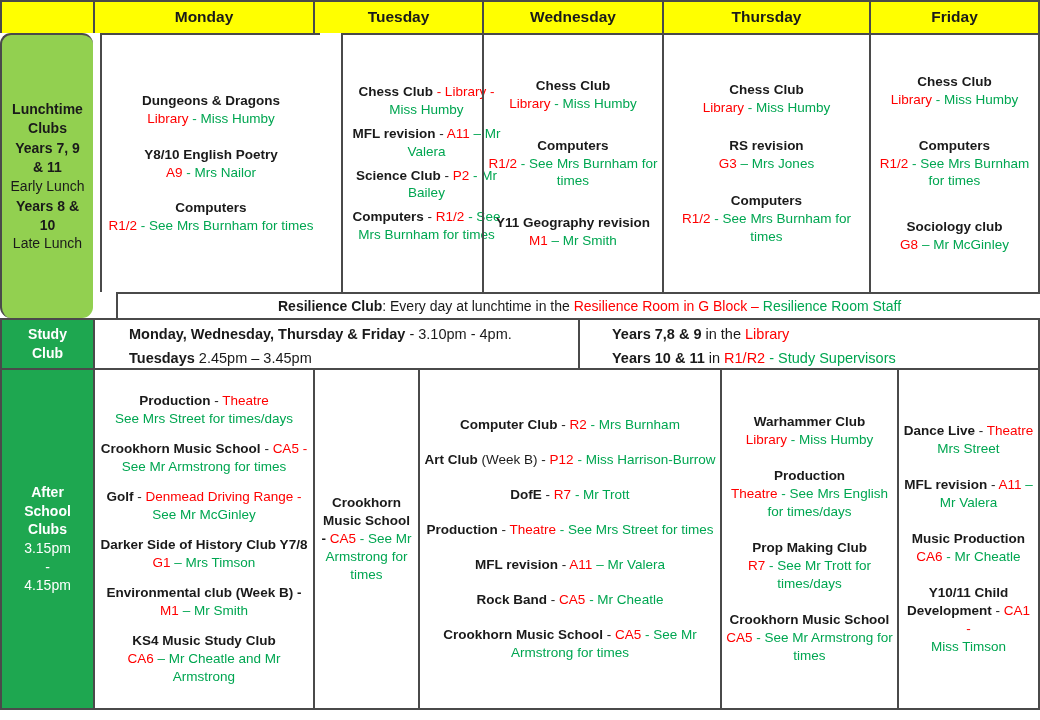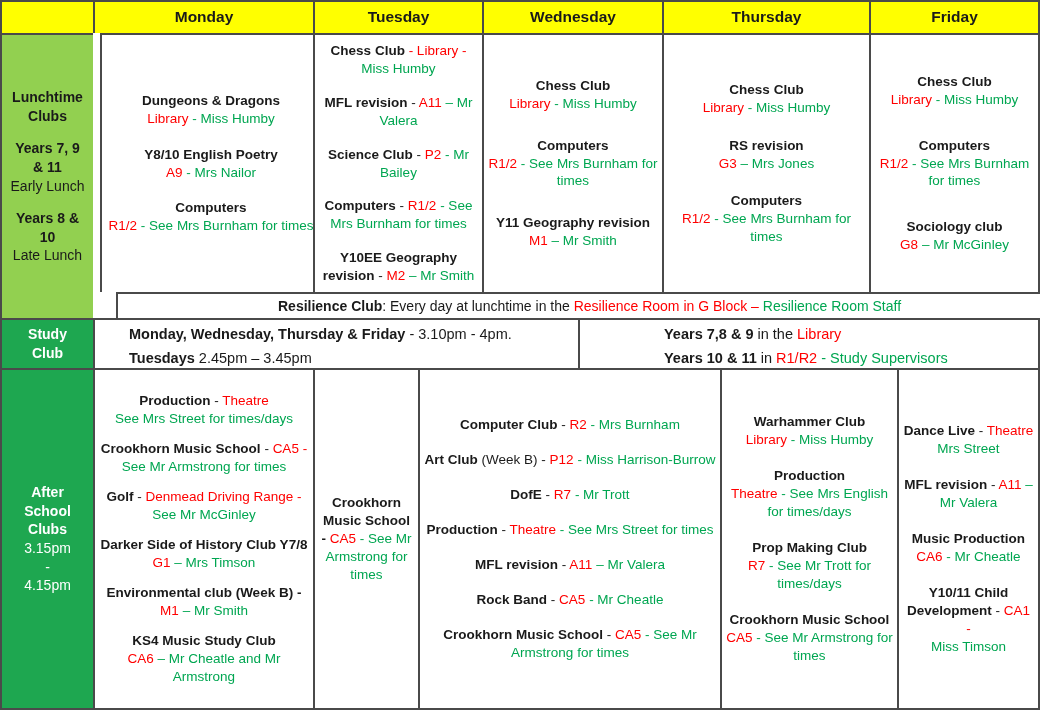--- a/index.html
+++ b/index.html
@@ -13,26 +13,26 @@
   }
   .cell{
     position:absolute; box-sizing:border-box;
     border-left:2px solid var(--grid); border-top:2px solid var(--grid);
     display:flex; flex-direction:column; align-items:center; justify-content:center;
     text-align:center; overflow:hidden; line-height:1.33; font-size:13.5px;
   }
   .edge-r{border-right:2px solid var(--grid);}
   .edge-b{border-bottom:2px solid var(--grid);}
   .hdr{background:var(--header_bg); font-weight:700; font-size:15.5px;}
-  .lab-light{background:var(--light_green); font-size:14px; gap:14px; padding:4px;}
+  .lab-light{background:var(--light_green); font-size:14px; gap:2px; padding:4px;border-radius:11px;}
   .lab-dark{background:var(--dark_green); font-size:14px; padding:16px;}
   .entry{margin:0; padding:0 4px;}
   .k{color:var(--ink);} .r{color:var(--red);} .g{color:var(--green);} .w{color:var(--white);}
   .b{font-weight:700;}
-  .g14{gap:16px;} .g16{gap:12px;} .g17{gap:17px;} .g18{gap:18px;} .g20{gap:20px;} .g24{gap:24px;} .g28{gap:28px;}
+  .g14{gap:6px;margin-left:28px;} .g16{gap:12px;} .g17{gap:17px;} .g18{gap:18px;} .g20{gap:20px;} .g24{gap:24px;} .g28{gap:28px;}
   .study-cell{
     align-items:flex-start; text-align:left; justify-content:flex-end;
     font-size:14.5px; gap:3px; line-height:1.4;
   }
   .resilience{font-size:14px;margin-left:23px;}
 </style>
 </head>
 <body>
 
 <div class="board">
@@ -53,21 +53,20 @@
   <div class="cell g18" style="left:100px;top:33px;width:220px;height:259px">
       <p class="entry"><span class="k b">Dungeons &amp; Dragons</span><br><span class="r">Library</span><span class="g"> - Miss Humby</span></p>
       <p class="entry"><span class="k b">Y8/10 English Poetry</span><br><span class="r">A9</span><span class="g"> - Mrs Nailor</span></p>
       <p class="entry"><span class="k b">Computers</span><br><span class="r">R1/2</span><span class="g"> - See Mrs Burnham for times</span></p>
     </div>
   <div class="cell g14" style="left:313px;top:33px;width:169px;height:259px">
       <p class="entry"><span class="k b">Chess Club </span><span class="r">- Library -</span><span class="g"> Miss Humby</span></p>
       <p class="entry"><span class="k b">MFL revision</span><span class="k"> - </span><span class="r">A11</span><span class="g"> – Mr Valera</span></p>
       <p class="entry"><span class="k b">Science Club</span><span class="k"> - </span><span class="r">P2</span><span class="g"> - Mr Bailey</span></p>
       <p class="entry"><span class="k b">Computers</span><span class="k"> - </span><span class="r">R1/2</span><span class="g"> - See Mrs Burnham for times</span></p>
-      <p class="entry"><span class="k b">Y10EE Geography revision</span><span class="k"> - </span><span class="r">M2</span><span class="g"> – Mr Smith</span></p>
     </div>
   <div class="cell g24" style="left:482px;top:33px;width:180px;height:259px">
       <p class="entry"><span class="k b">Chess Club</span><br><span class="r">Library</span><span class="g"> - Miss Humby</span></p>
       <p class="entry"><span class="k b">Computers</span><br><span class="r">R1/2</span><span class="g"> - See Mrs Burnham for times</span></p>
       <p class="entry"><span class="k b">Y11 Geography revision</span><br><span class="r">M1</span><span class="g"> – Mr Smith</span></p>
     </div>
   <div class="cell g20" style="left:662px;top:33px;width:207px;height:259px">
       <p class="entry"><span class="k b">Chess Club</span><br><span class="r">Library</span><span class="g"> - Miss Humby</span></p>
       <p class="entry"><span class="k b">RS revision</span><br><span class="r">G3</span><span class="g"> – Mrs Jones</span></p>
       <p class="entry"><span class="k b">Computers</span><br><span class="r">R1/2</span><span class="g"> - See Mrs Burnham for times</span></p>
@@ -82,21 +81,21 @@
       <p class="entry"><span class="k b">Resilience Club</span><span class="k">: Every day at lunchtime in the </span><span class="r">Resilience Room in G Block – </span><span class="g">Resilience Room Staff</span></p>
     </div>
 
   <div class="cell lab-dark" style="left:0;top:318px;width:93px;height:50px">
       <p class="entry"><span class="w b">Study Club</span></p>
     </div>
   <div class="cell study-cell" style="left:93px;top:318px;width:485px;height:50px;padding-left:30px">
       <p class="entry"><span class="k b">Monday, Wednesday, Thursday &amp; Friday</span><span class="k"> - 3.10pm - 4pm.</span></p>
       <p class="entry"><span class="k b">Tuesdays</span><span class="k"> 2.45pm – 3.45pm</span></p>
     </div>
-  <div class="cell study-cell edge-r" style="left:578px;top:318px;width:462px;height:50px;padding-left:80px">
+  <div class="cell study-cell edge-r" style="left:578px;top:318px;width:462px;height:50px;padding-left:28px">
       <p class="entry"><span class="k b">Years 7,8 &amp; 9</span><span class="k"> in the </span><span class="r">Library</span></p>
       <p class="entry"><span class="k b">Years 10 &amp; 11</span><span class="k"> in </span><span class="r">R1/R2</span><span class="g"> - Study Supervisors</span></p>
     </div>
 
   <div class="cell lab-dark edge-b" style="left:0;top:368px;width:93px;height:342px">
       <p class="entry"><span class="w b">After School Clubs</span><br><span class="w">3.15pm - 4.15pm</span></p>
     </div>
   <div class="cell g16 edge-b" style="left:93px;top:368px;width:220px;height:342px">
       <p class="entry"><span class="k b">Production</span><span class="k"> - </span><span class="r">Theatre</span><br><span class="g">See Mrs Street for times/days</span></p>
       <p class="entry"><span class="k b">Crookhorn Music School</span><span class="k"> - </span><span class="r">CA5 -</span><br><span class="g">See Mr Armstrong for times</span></p>

